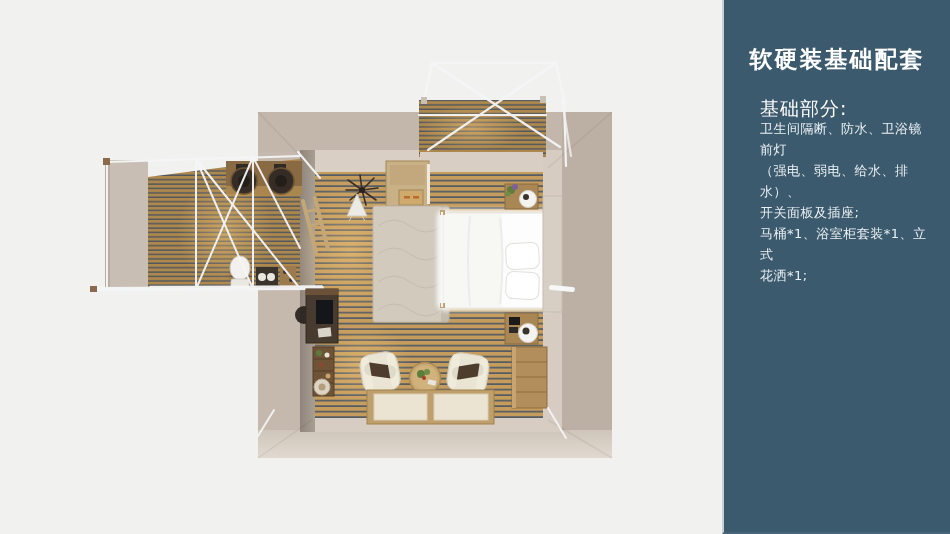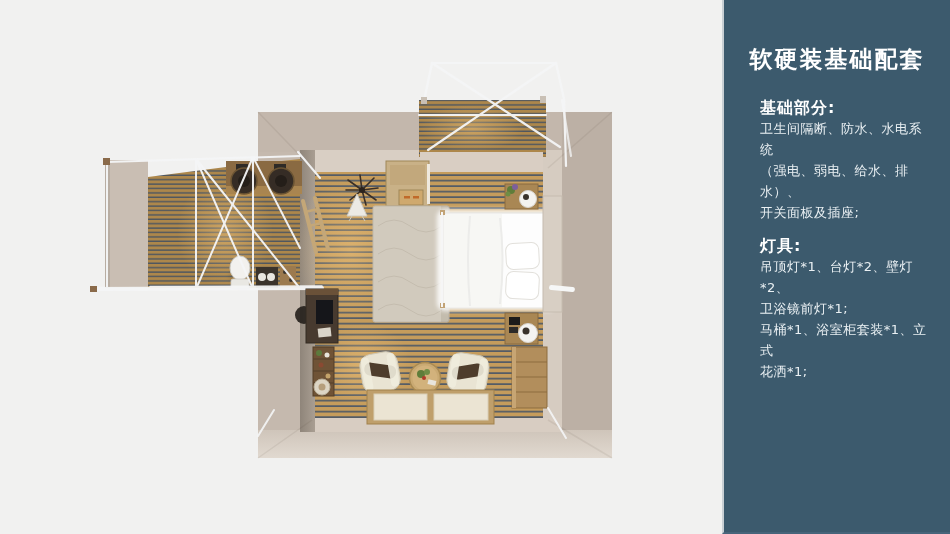--- a/index.html
+++ b/index.html
@@ -16,21 +16,21 @@
     border-bottom:2px solid #47647a;
     color:#eef2f4;
     padding:0 16px 0 36px;
   }
   .sidebar h1{
     font-size:23px;line-height:30px;font-weight:bold;color:#ffffff;
     text-align:center;letter-spacing:2px;
     margin:44px -16px 0 -36px;
   }
   .sidebar h2{
-    font-size:16px;line-height:20px;font-weight:bold;color:#ffffff;
+    font-size:19px;line-height:20px;font-weight:normal;color:#ffffff;
     margin:13px 0 0 0;letter-spacing:1px;
   }
   .sidebar h2.first{margin-top:24px;}
   .sidebar p{
     font-size:13px;line-height:21px;margin:0;color:#eaf0f3;
     white-space:pre-line;letter-spacing:0.5px;
   }
 </style>
 </head>
 <body>
@@ -289,31 +289,26 @@
       <path d="M274,410 L258,436"></path>
       <path d="M548,408 L566,438"></path>
     </g>
   </svg>
 
   <aside class="sidebar">
     <h1>软硬装基础配套</h1>
 
     <section>
       <h2 class="first">基础部分:</h2>
-      <p>卫生间隔断、防水、水电系统
+      <p>卫生间隔断、防水、卫浴镜前灯
 （强电、弱电、给水、排水）、
 开关面板及插座;</p>
     </section>
 
 
-    <section>
-      <h2>灯具:</h2>
-      <p>吊顶灯*1、台灯*2、壁灯*2、
-卫浴镜前灯*1;</p>
-    </section>
 
     <section>
       <p>马桶*1、浴室柜套装*1、立式
 花洒*1;</p>
     </section>
 
   </aside>
 
 </div>
 

